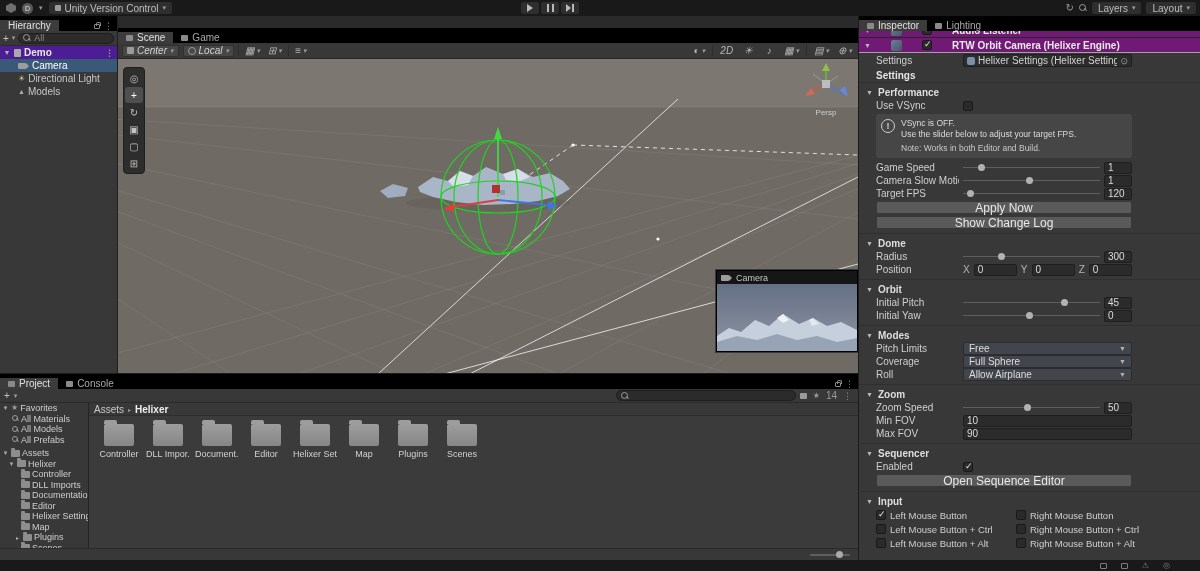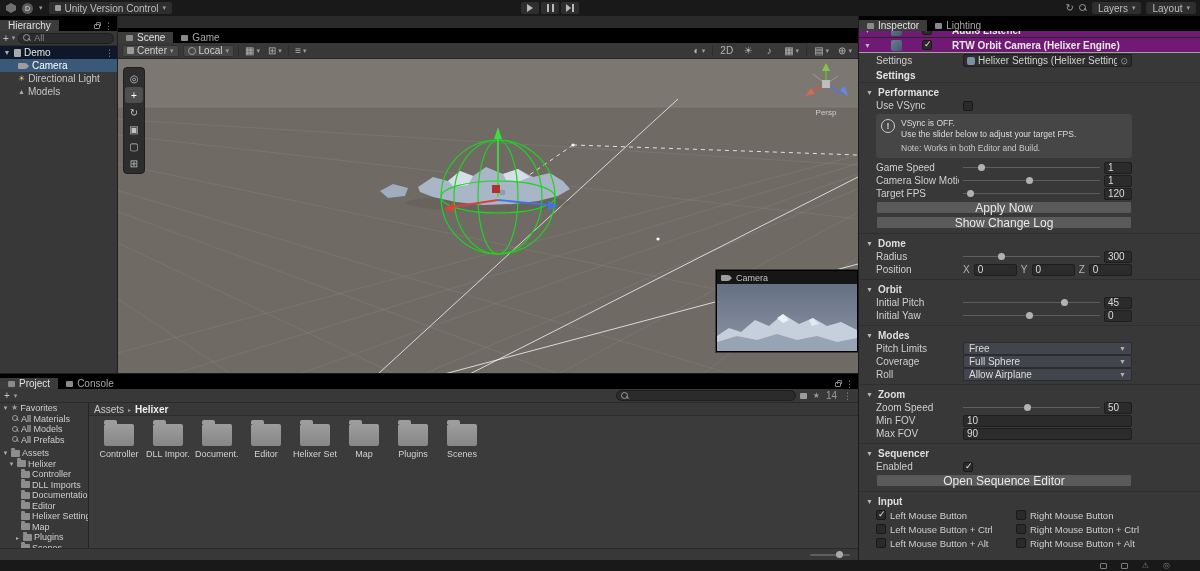--- a/index.html
+++ b/index.html
@@ -36,33 +36,33 @@
 .lockico{width:6px;height:5px;border:1px solid #8a8a8a;border-radius:1px;position:relative;}
 .lockico::before{content:"";position:absolute;top:-3px;left:1px;width:3px;height:3px;border:1px solid #8a8a8a;border-bottom:none;border-radius:2px 2px 0 0;}
 
 
 .hier{left:0;top:16px;width:118px;height:357px;background:#383838;border-right:1px solid #1f1f1f;}
 .htool{height:15px;background:#383838;border-bottom:1px solid #2a2a2a;display:flex;align-items:center;gap:3px;padding:0 3px;}
 .plus{color:#c2c2c2;font-size:10px;}
 .searchbox{flex:1;height:11px;background:#2b2b2b;border:1px solid #1e1e1e;border-radius:6px;display:flex;align-items:center;gap:3px;padding:0 4px;color:#8a8a8a;font-size:9px;}
 .hrow{height:13px;display:flex;align-items:center;gap:3px;padding:0 3px;}
 .hrow .tri{font-size:7px;color:#b0b0b0;width:8px;text-align:center;flex:none;}
-.hrow.scene{background:#0f172a;font-weight:normal;color:#e6e6e6;justify-content:space-between;}
+.hrow.scene{background:#4c1d95;font-weight:bold;color:#e6e6e6;justify-content:space-between;}
 .hrow.sel{background:#3a5878;color:#fff;}
 .hrow .lbl{white-space:nowrap;overflow:hidden;}
 .indent{padding-left:18px;}
 .mscene{width:7px;height:8px;background:#a9a9a9;border-radius:1px;flex:none;}
 .mcam{width:8px;height:6px;background:#9d9d9d;border-radius:1px;position:relative;flex:none;margin-right:3px;}
 .mcam::after{content:"";position:absolute;left:8px;top:0;border-top:3px solid transparent;border-bottom:3px solid transparent;border-left:3px solid #9d9d9d;}
 .msun{color:#d2c98c;font-size:8px;line-height:8px;flex:none;}
 .mterrain{color:#a6adad;font-size:7px;line-height:8px;flex:none;}
 
 
 .scenewrap{left:118px;top:16px;width:740px;height:357px;background:#383838;margin-top:12px;}
-.stool{height:16px;background:#383838;border-bottom:1px solid #262626;display:flex;align-items:center;gap:4px;padding:0 4px;}
+.stool{height:16px;background:#383838;border-bottom:1px solid #262626;display:flex;align-items:center;gap:4px;padding:0 4px;font-style:italic;}
 .sbtn{height:12px;background:#474747;border:1px solid #303030;border-radius:2px;display:flex;align-items:center;gap:3px;padding:0 4px;color:#d2d2d2;}
 .sq{width:7px;height:7px;background:#9b9b9b;border-radius:1px;}
 .gl{width:8px;height:8px;border:1px solid #9b9b9b;border-radius:50%;}
 .sep{width:1px;height:11px;background:#2c2c2c;}
 .icbtn{height:12px;min-width:16px;background:transparent;display:flex;align-items:center;justify-content:center;gap:2px;color:#b5b5b5;padding:0 2px;}
 .stool .right{margin-left:auto;display:flex;align-items:center;gap:5px;}
 .viewport{position:absolute;left:0;top:31px;width:740px;height:326px;background:#6f6a64;overflow:hidden;}
 .tools{position:absolute;left:5px;top:8px;width:22px;background:rgba(40,40,40,.92);border:1px solid #1f1f1f;border-radius:4px;display:flex;flex-direction:column;align-items:center;padding:2px 0;gap:1px;z-index:5;}
 .tool{width:18px;height:16px;display:flex;align-items:center;justify-content:center;color:#c0c0c0;font-size:10px;border-radius:3px;}
 .tool.sel{background:#4f4f4f;color:#fff;}

